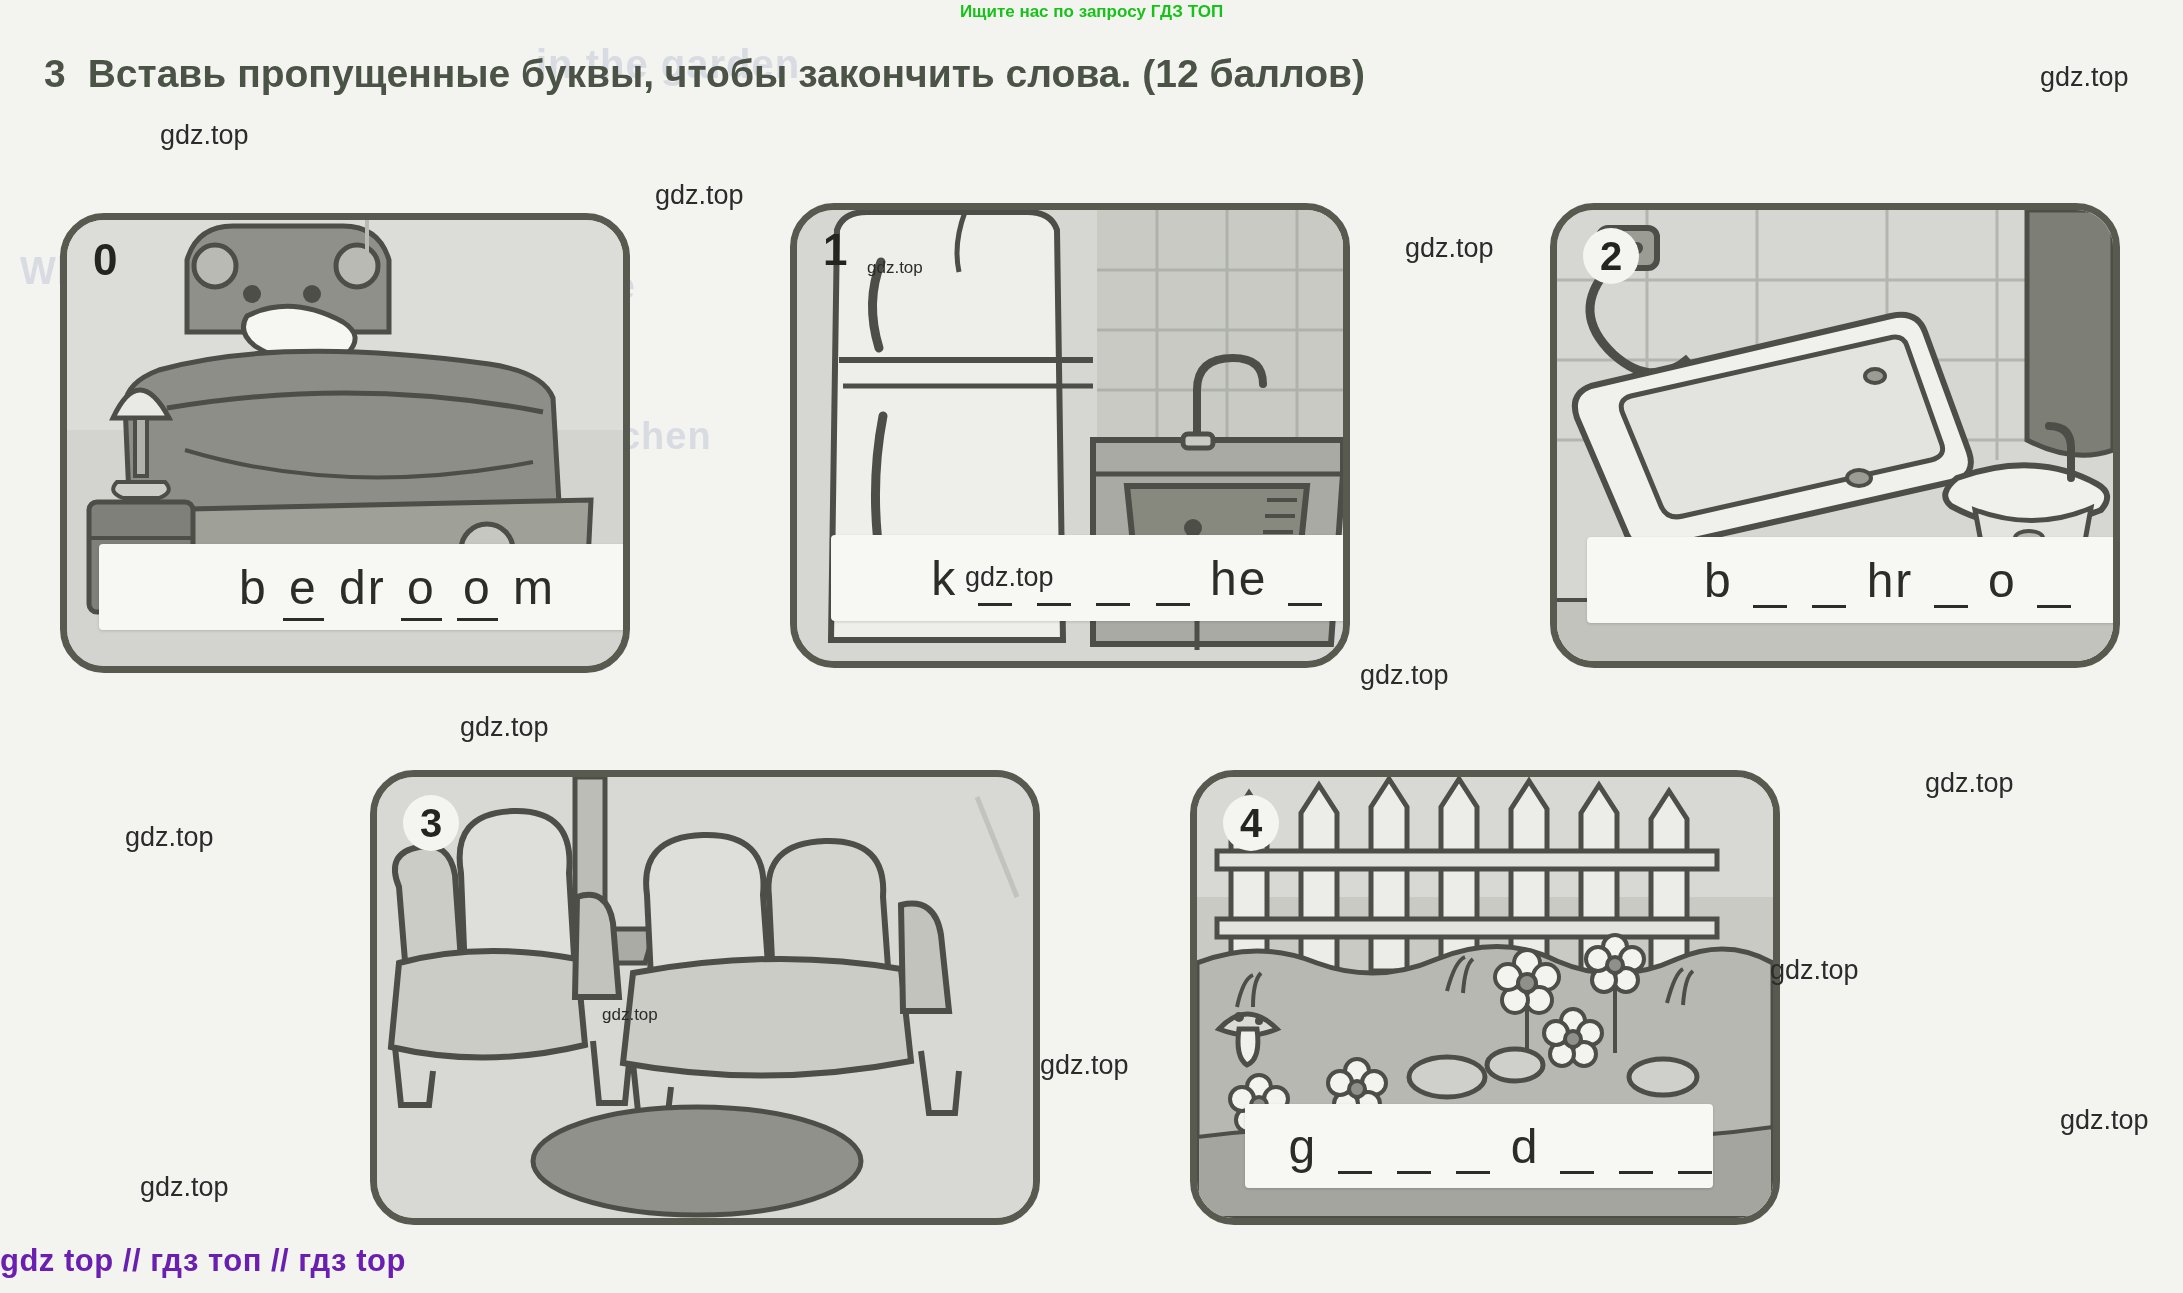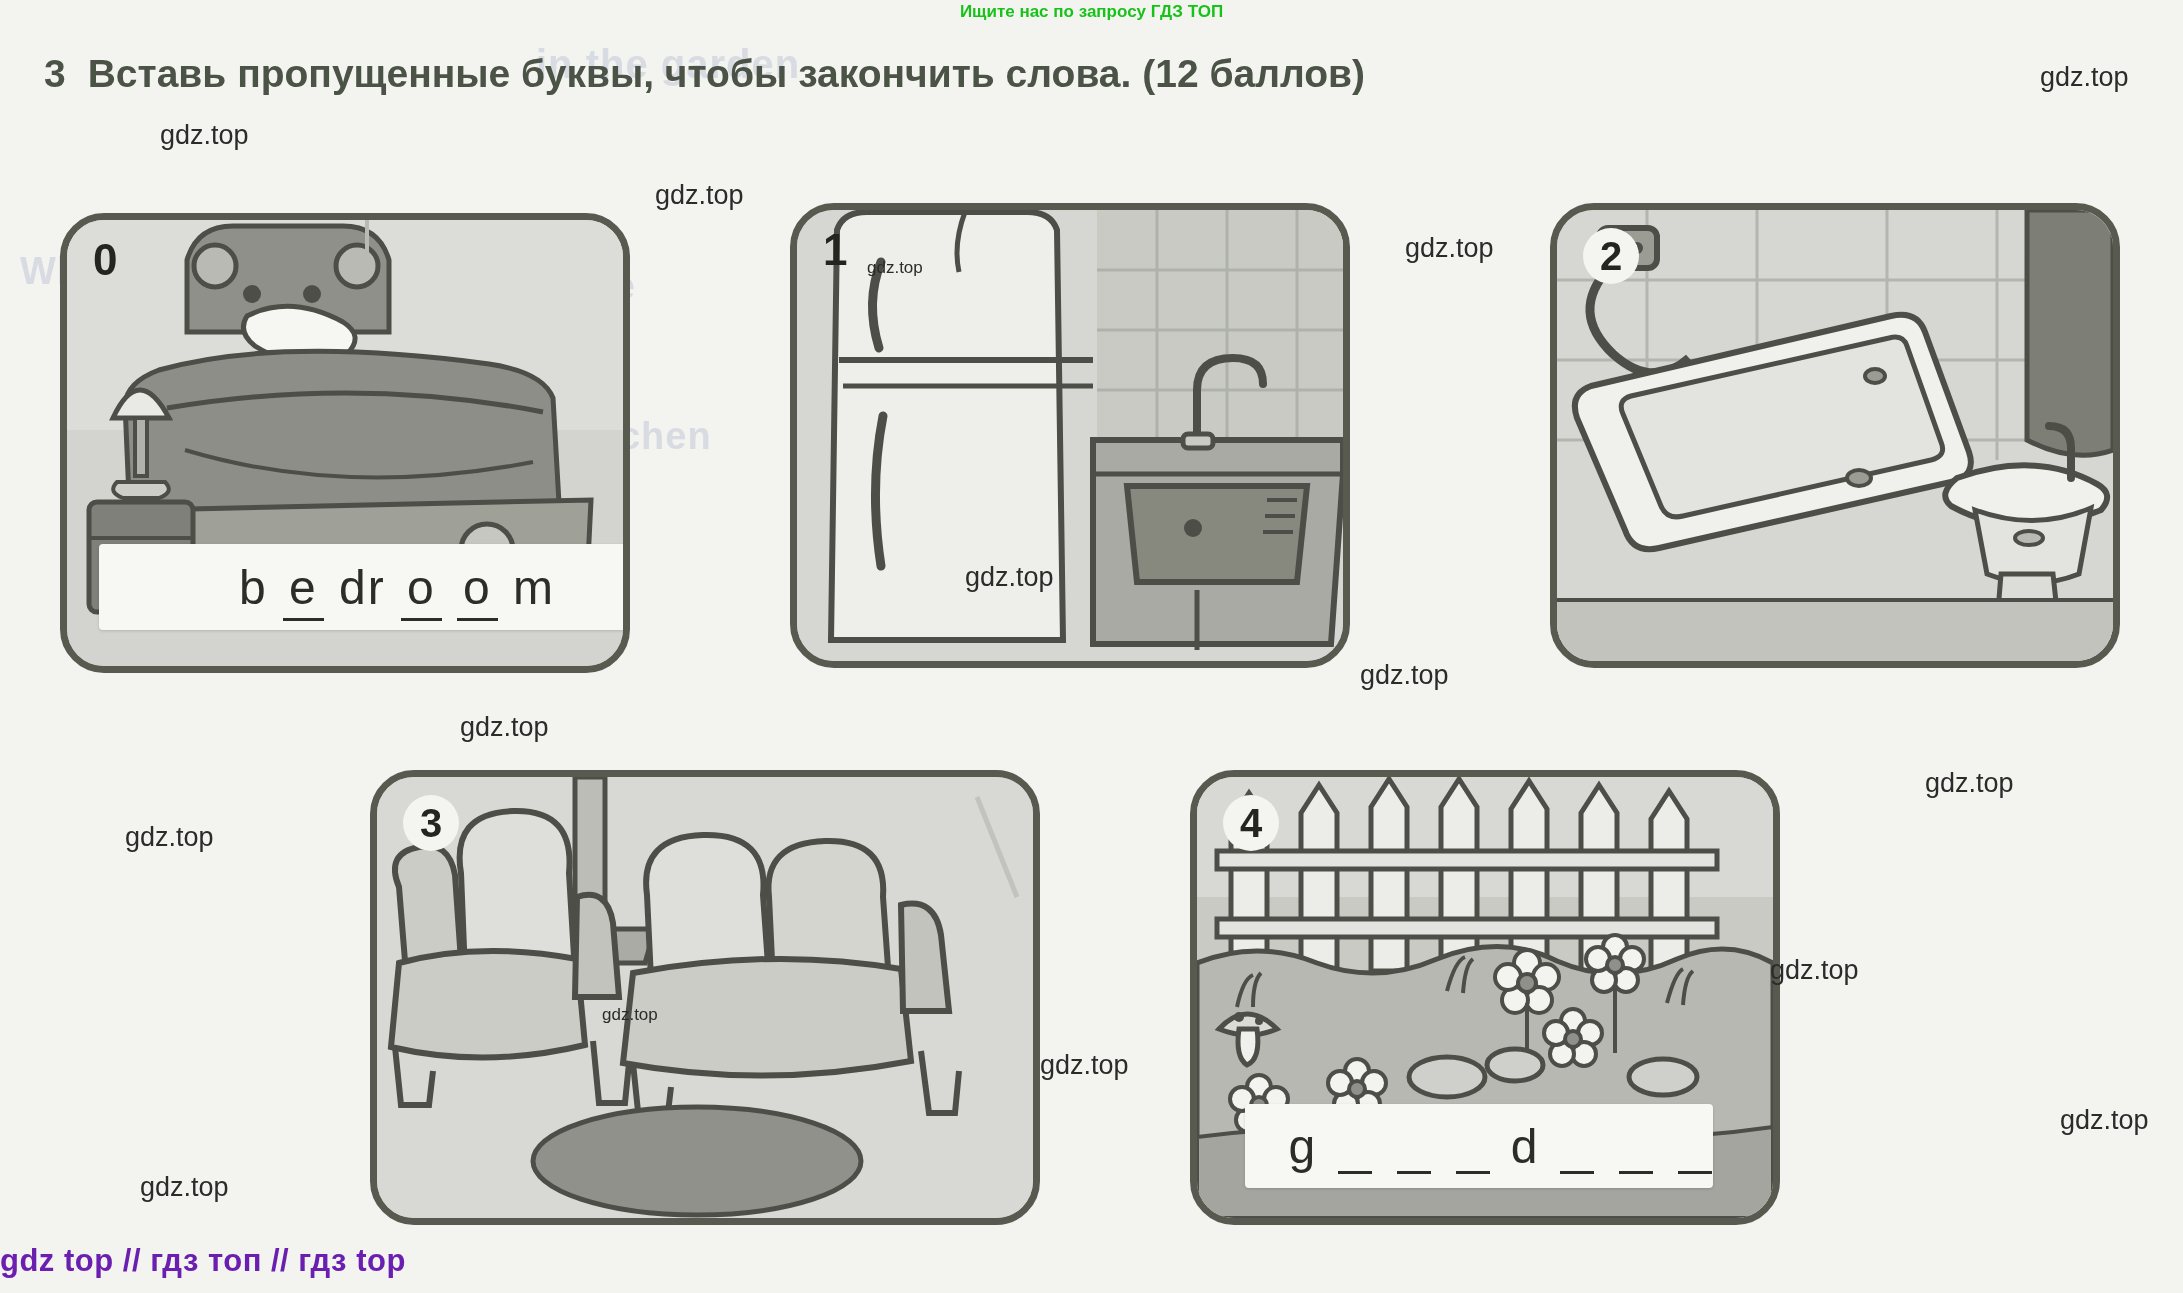--- a/index.html
+++ b/index.html
@@ -160,20 +160,23 @@
       <circle cx="396" cy="318" r="9" fill="#4d4e47"></circle>
 
       <path d="M400 232 v-52 q0 -32 36 -32 q30 0 30 26" fill="none" stroke="#4d4e47" stroke-width="8" stroke-linecap="round"></path>
       <rect x="386" y="224" width="30" height="14" rx="5" fill="#c9cac4" stroke="#4d4e47" stroke-width="5"></rect>
 
       <line x1="400" y1="380" x2="400" y2="440" stroke="#4d4e47" stroke-width="5"></line>
     </svg>
   </div>
   <div class="badge">1</div>
   <span class="wm sm" style="left:70px;top:48px;">gdz.top</span>
+  <div class="wordbox" style="left:34px;bottom:40px;width:500px;height:86px;">
+    <div class="word" id="w1"><span>k</span> <span class="bl"></span> <span class="bl"></span> <span class="bl"></span> <span class="bl"></span> <span>he</span> <span class="bl"></span> </div>
+  </div>
   <span class="wm" style="left:168px;bottom:68px;z-index:9;">gdz.top</span>
 </div>
 
 <div class="panel" id="p2" style="left:1550px;top:203px;width:570px;height:465px;">
   <div class="art">
     <svg width="556" height="451" viewBox="0 0 556 451" preserveAspectRatio="none">
       <rect x="0" y="0" width="556" height="451" fill="#d6d7d2"></rect>
 
       <g stroke="#b4b5af" stroke-width="3">
         <line x1="0" y1="70" x2="556" y2="70"></line>
@@ -203,20 +206,23 @@
 
       <path d="M444 364 l-6 74 h66 l-8 -74 z" fill="#dcddd8" stroke="#4d4e47" stroke-width="5"></path>
 
       <path d="M514 268 v-30 q0 -22 -22 -22" fill="none" stroke="#4d4e47" stroke-width="8" stroke-linecap="round"></path>
 
       <path d="M0 390 h556 v61 h-556 z" fill="#c2c3bd"></path>
       <line x1="0" y1="390" x2="556" y2="390" stroke="#4d4e47" stroke-width="4"></line>
     </svg>
   </div>
   <div class="badge circ">2</div>
+  <div class="wordbox" style="left:30px;bottom:38px;width:510px;height:86px;">
+    <div class="word" id="w2"><span>b</span> <span class="bl"></span> <span class="bl"></span> <span>hr</span> <span class="bl"></span> <span>o</span> <span class="bl"></span> </div>
+  </div>
 </div>
 
 <div class="panel" id="p3" style="left:370px;top:770px;width:670px;height:455px;">
   <div class="art">
     <svg width="656" height="441" viewBox="0 0 656 441" preserveAspectRatio="none">
       <rect x="0" y="0" width="656" height="441" fill="#d8d9d4"></rect>
 
       <rect x="198" y="0" width="30" height="160" fill="#bcbdb7" stroke="#4d4e47" stroke-width="5"></rect>
       <path d="M150 152 h128 l-10 34 h-108 z" fill="#a9aba4" stroke="#4d4e47" stroke-width="5"></path>
 

